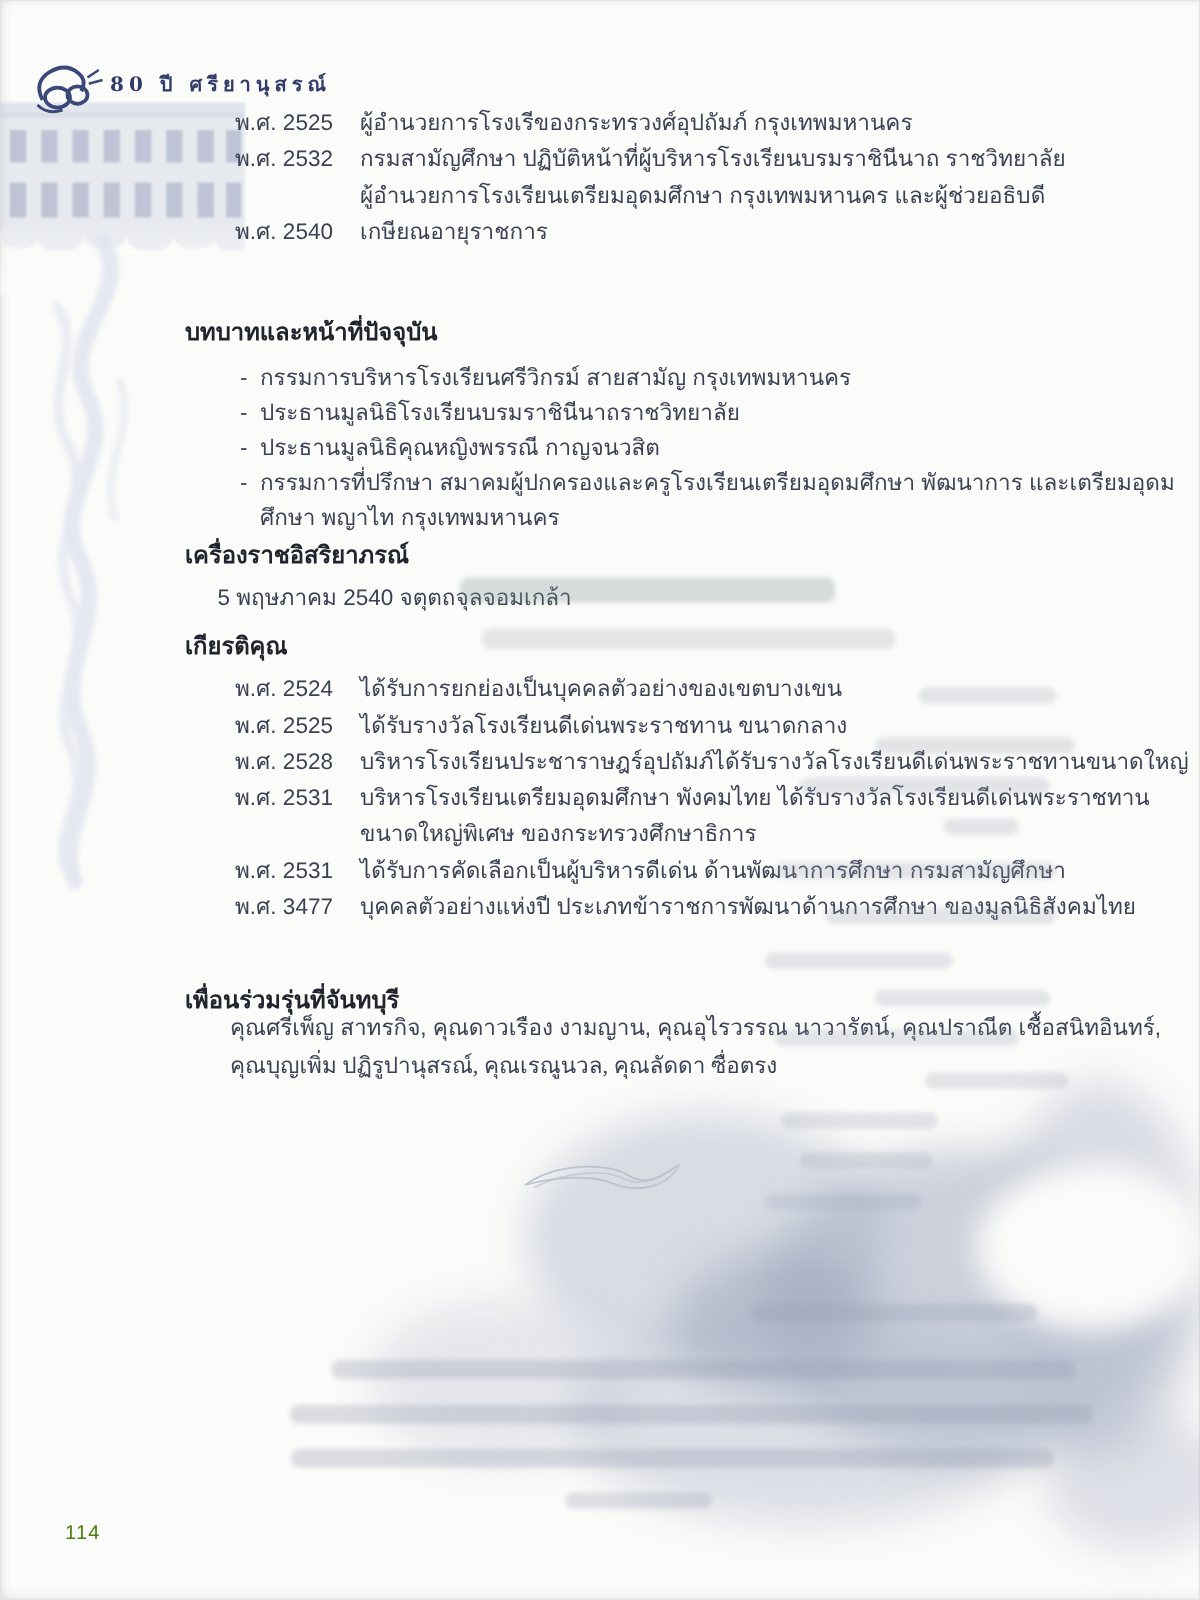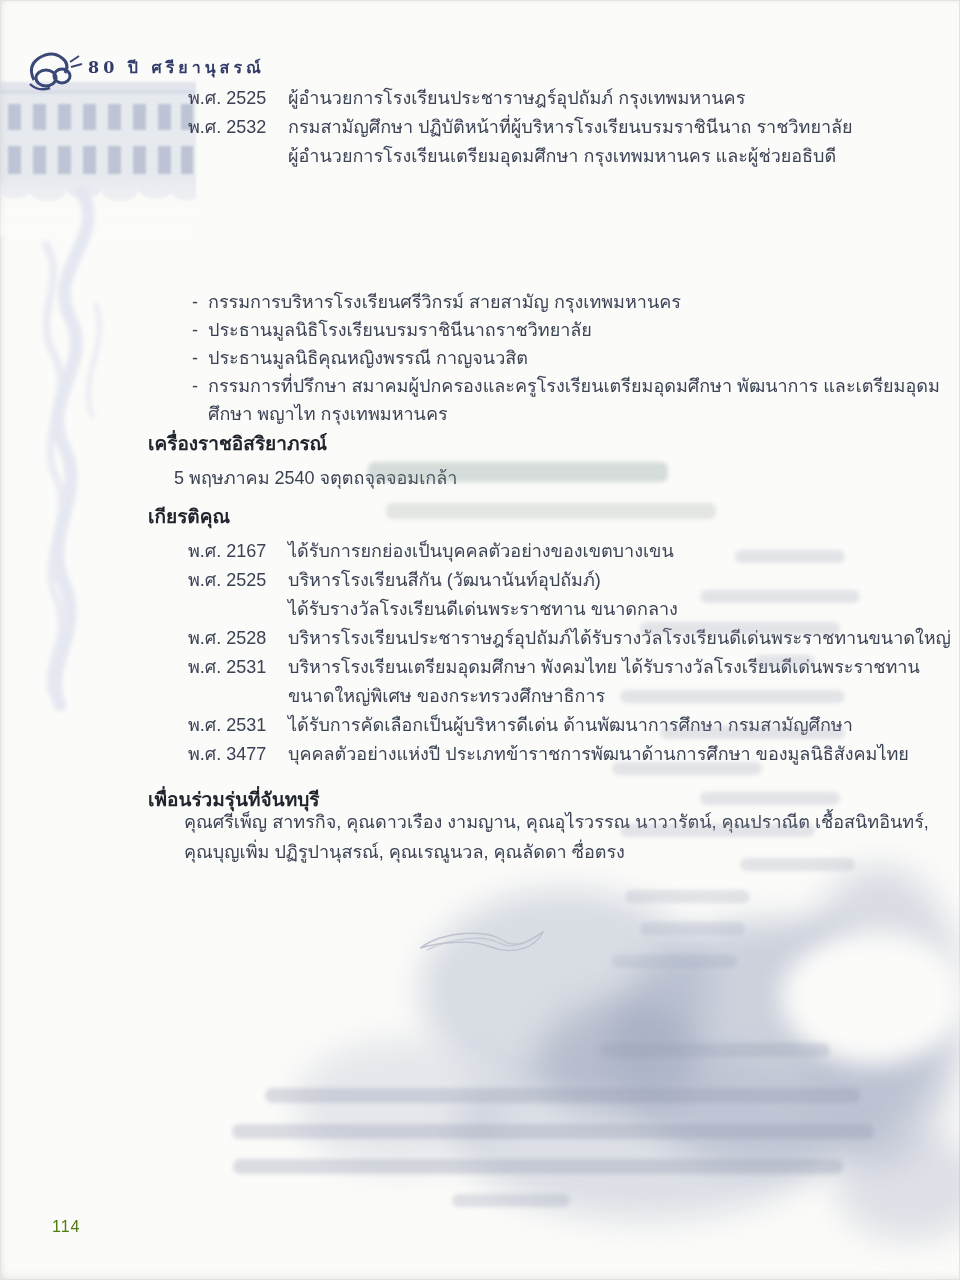--- a/index.html
+++ b/index.html
@@ -95,32 +95,39 @@
       <path d="M70 8 C96 52 34 84 58 132 C82 180 28 214 52 262 C76 310 30 348 52 398 C74 448 30 480 48 520" stroke-width="13"></path>
       <path d="M34 60 C56 96 20 130 42 170 C64 210 24 250 44 292 C64 334 26 372 44 412 C62 452 30 480 40 508" stroke-width="8" opacity=".8"></path>
       <path d="M84 120 C98 160 66 190 80 230" stroke-width="6" opacity=".7"></path>
     </svg>
   </div>
 
   <div class="abs body-block" style="top:84px;">
     <div class="yr-row">
       <div class="yr">พ.ศ. 2525</div>
       <div class="lines">
-          <div>ผู้อำนวยการโรงเรียนประชาราษฎร์อุปถัมภ์ กรุงเทพมหานคร</div>
+          <div>ผู้อำนวยการโรงเรีของกระทรวงศ์อุปถัมภ์ กรุงเทพมหานคร</div>
         </div>
     </div>
     <div class="yr-row">
       <div class="yr">พ.ศ. 2532</div>
       <div class="lines">
         <div>กรมสามัญศึกษา ปฏิบัติหน้าที่ผู้บริหารโรงเรียนบรมราชินีนาถ ราชวิทยาลัย</div>
         <div>ผู้อำนวยการโรงเรียนเตรียมอุดมศึกษา กรุงเทพมหานคร และผู้ช่วยอธิบดี</div>
       </div>
     </div>
-  </div>
-
+    <div class="yr-row">
+      <div class="yr">พ.ศ. 2540</div>
+      <div class="lines">
+          <div>เกษียณอายุราชการ</div>
+        </div>
+    </div>
+  </div>
+
+  <div class="abs sec-head" style="top:250px;">บทบาทและหน้าที่ปัจจุบัน</div>
   <div class="abs body-block" style="top:288px;line-height:28px;">
     <div class="dash-row">
       <div>-</div>
       <div class="lines">
           <div>กรรมการบริหารโรงเรียนศรีวิกรม์ สายสามัญ กรุงเทพมหานคร</div>
         </div>
     </div>
     <div class="dash-row">
       <div>-</div>
       <div class="lines">
@@ -141,29 +148,28 @@
       </div>
     </div>
   </div>
 
   <div class="abs sec-head" style="top:428px;">เครื่องราชอิสริยาภรณ์</div>
   <div class="abs body-block" style="top:464px;padding-left:26px;">5 พฤษภาคม 2540 จตุตถจุลจอมเกล้า</div>
 
   <div class="abs sec-head" style="top:501px;">เกียรติคุณ</div>
   <div class="abs body-block" style="top:537px;">
     <div class="yr-row">
-      <div class="yr">พ.ศ. 2167</div>
+      <div class="yr">พ.ศ. 2524</div>
       <div class="lines">
           <div>ได้รับการยกย่องเป็นบุคคลตัวอย่างของเขตบางเขน</div>
         </div>
     </div>
     <div class="yr-row">
       <div class="yr">พ.ศ. 2525</div>
       <div class="lines">
-        <div>บริหารโรงเรียนสีกัน (วัฒนานันท์อุปถัมภ์)</div>
         <div>ได้รับรางวัลโรงเรียนดีเด่นพระราชทาน ขนาดกลาง</div>
       </div>
     </div>
     <div class="yr-row">
       <div class="yr">พ.ศ. 2528</div>
       <div class="lines">
           <div>บริหารโรงเรียนประชาราษฎร์อุปถัมภ์ได้รับรางวัลโรงเรียนดีเด่นพระราชทานขนาดใหญ่</div>
         </div>
     </div>
     <div class="yr-row">
@@ -183,21 +189,21 @@
       <div class="yr">พ.ศ. 3477</div>
       <div class="lines">
           <div>บุคคลตัวอย่างแห่งปี ประเภทข้าราชการพัฒนาด้านการศึกษา ของมูลนิธิสังคมไทย</div>
         </div>
     </div>
   </div>
 
   <div class="abs sec-head" style="top:784px;">เพื่อนร่วมรุ่นที่จันทบุรี</div>
   <div class="abs body-block" style="top:807px;padding-left:36px;line-height:30px;">
     <div style="white-space:nowrap;">คุณศรีเพ็ญ สาทรกิจ, คุณดาวเรือง งามญาน, คุณอุไรวรรณ  นาวารัตน์, คุณปราณีต  เชื้อสนิทอินทร์,</div>
-    <div style="white-space:nowrap;">คุณบุญเพิ่ม ปฏิรูปานุสรณ์,  คุณเรณูนวล, คุณลัดดา  ซื่อตรง</div>
+    <div style="white-space:nowrap;font-family:Liberation Serif, serif;">คุณบุญเพิ่ม ปฏิรูปานุสรณ์,  คุณเรณูนวล, คุณลัดดา  ซื่อตรง</div>
   </div>
 
   <div class="gl" style="left:368px;top:462px;width:300px;height:20px;background:rgba(125,150,142,.30);"></div>
   <div class="gl" style="left:386px;top:503px;width:330px;height:16px;background:rgba(140,155,148,.22);"></div>
 
   <div class="gl" style="left:735px;top:550px;width:110px;height:13px;"></div>
   <div class="gl" style="left:700px;top:590px;width:160px;height:13px;"></div>
   <div class="gl" style="left:640px;top:622px;width:200px;height:13px;"></div>
   <div class="gl" style="left:755px;top:655px;width:60px;height:13px;"></div>
   <div class="gl" style="left:620px;top:690px;width:225px;height:13px;"></div>

